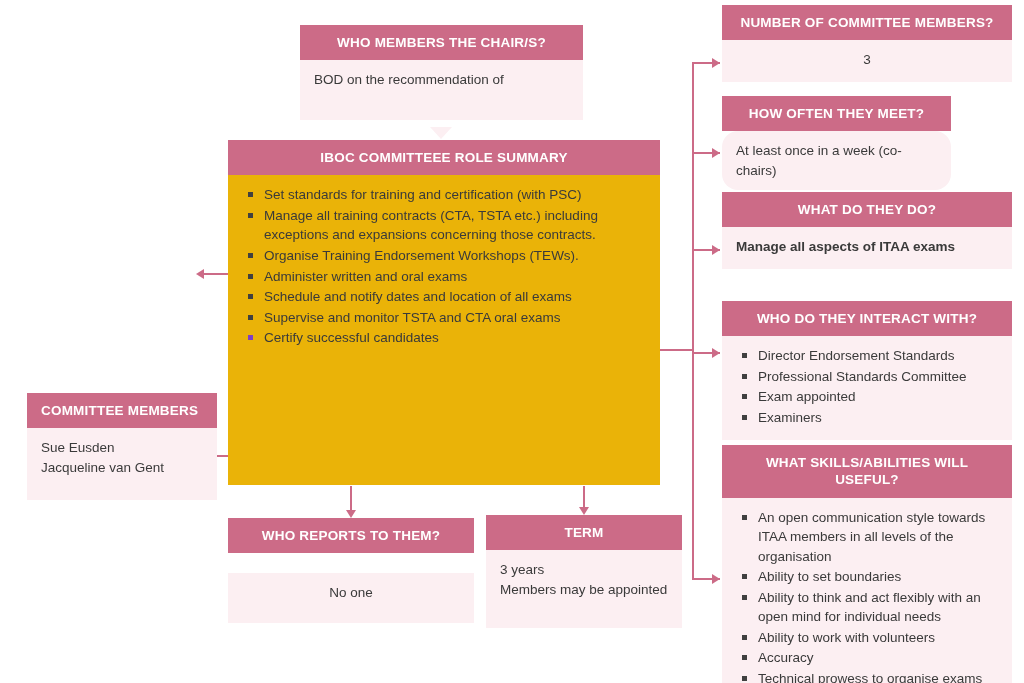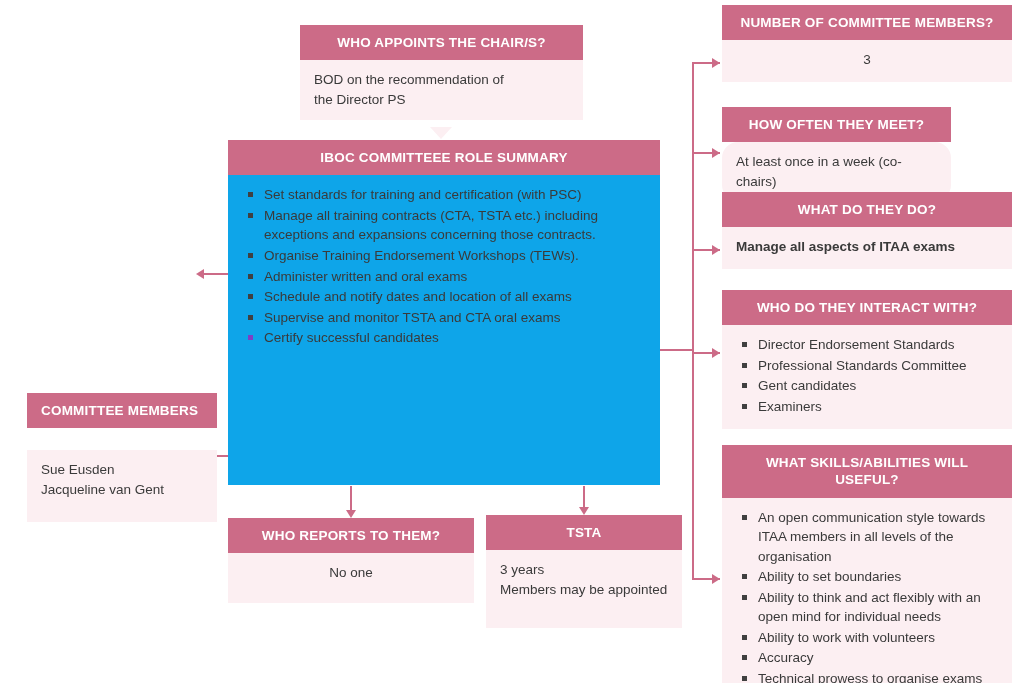--- a/index.html
+++ b/index.html
@@ -27,21 +27,21 @@
   .card .hdr.left{text-align:left;}
   .card .body{
     background:#fceff2;
     color:#3a3a3a;
     font-size:13.5px;
     line-height:1.45;
     padding:10px 14px;
     box-sizing:border-box;
   }
   .card .body.center{text-align:center;}
-  .card .body.cream{background:#0ea5e9;}
+  .card .body.cream{background:#eab308;}
 
   ul.bul{list-style:none;margin:0;padding:0;}
   ul.bul li{
     position:relative;
     padding-left:22px;
     margin:0 0 1px 0;
     line-height:1.45;
   }
   ul.bul li:before{
     content:"";
@@ -73,38 +73,38 @@
   #card-chair      {left:300px; top:25px;  width:283px;}
   #card-chair .body{min-height:60px;}
 
   #card-main       {left:228px; top:140px; width:432px;}
   #card-main .body {min-height:310px;}
 
   #card-appoint    {left:12px;  top:186px; width:190px;}
   #card-appoint .body{min-height:88px;}
 
   #card-members    {left:27px;  top:393px; width:190px;}
-  #card-members .body{min-height:72px;margin-top:22px;}
+  #card-members .body{min-height:72px;}
 
   #card-reports    {left:228px; top:518px; width:246px;}
-  #card-reports .body{min-height:50px;}
+  #card-reports .body{min-height:50px;margin-top:20px;}
 
   #card-term       {left:486px; top:515px; width:196px;}
   #card-term .body {min-height:78px;}
 
   #card-number     {left:722px; top:5px;   width:290px;}
   #card-number .body{min-height:42px;}
 
-  #card-meet       {left:722px; top:107px;  width:229px;}
+  #card-meet       {left:722px; top:96px;  width:229px;}
   #card-meet .body {min-height:40px;border-radius:16px;}
 
   #card-do         {left:722px; top:192px; width:290px;}
   #card-do .body   {min-height:42px;font-weight:bold;}
 
-  #card-interact   {left:722px; top:290px; width:290px;}
+  #card-interact   {left:722px; top:301px; width:290px;}
   #card-interact .body{min-height:104px;}
 
   #card-skills     {left:722px; top:445px; width:290px;}
   #card-skills .body{min-height:238px;}
 
   .green{color:#6f8f6b;}
 </style>
 </head>
 <body>
 
@@ -136,24 +136,23 @@
   <div class="ln h" style="left:692px;top:249px;width:28px;"></div>
   <div class="arw r" style="left:712px;top:245px;"></div>
 
   <div class="ln h" style="left:692px;top:352px;width:28px;"></div>
   <div class="arw r" style="left:712px;top:348px;"></div>
 
   <div class="ln h" style="left:692px;top:578px;width:28px;"></div>
   <div class="arw r" style="left:712px;top:574px;"></div>
 
   <div class="card" id="card-chair">
-    <div class="hdr">WHO APPOINTS THE CHAIR/S?</div>
+    <div class="hdr">WHO MEMBERS THE CHAIR/S?</div>
     <div class="body plain">
       <p>BOD on the recommendation of</p>
-      <p>the Director PS</p>
     </div>
   </div>
 
   <div class="card" id="card-main">
     <div class="hdr">IBOC COMMITTEEE ROLE SUMMARY</div>
     <div class="body cream">
       <ul class="bul">
         <li>Set standards for training and certification (with PSC)</li>
         <li>Manage all training contracts (CTA, TSTA etc.) including exceptions and expansions concerning those contracts.</li>
         <li>Organise Training Endorsement Workshops (TEWs).</li>
@@ -173,21 +172,21 @@
       <p>Jacqueline van Gent</p>
     </div>
   </div>
 
   <div class="card" id="card-reports">
     <div class="hdr">WHO REPORTS TO THEM?</div>
     <div class="body center">No one</div>
   </div>
 
   <div class="card" id="card-term">
-    <div class="hdr">TSTA</div>
+    <div class="hdr">TERM</div>
     <div class="body plain">
       <p>3 years</p>
       <p>Members may be appointed</p>
     </div>
   </div>
 
   <div class="card" id="card-number">
     <div class="hdr">NUMBER OF COMMITTEE MEMBERS?</div>
     <div class="body center">3</div>
   </div>
@@ -201,21 +200,21 @@
     <div class="hdr">WHAT DO THEY DO?</div>
     <div class="body green">Manage all aspects of ITAA exams</div>
   </div>
 
   <div class="card" id="card-interact">
     <div class="hdr">WHO DO THEY INTERACT WITH?</div>
     <div class="body">
       <ul class="bul">
         <li>Director Endorsement Standards</li>
         <li>Professional Standards Committee</li>
-        <li>Gent candidates</li>
+        <li>Exam appointed</li>
         <li>Examiners</li>
       </ul>
     </div>
   </div>
 
   <div class="card" id="card-skills">
     <div class="hdr">WHAT SKILLS/ABILITIES WILL USEFUL?</div>
     <div class="body">
       <ul class="bul">
         <li>An open communication style towards ITAA members in all levels of the organisation</li>

